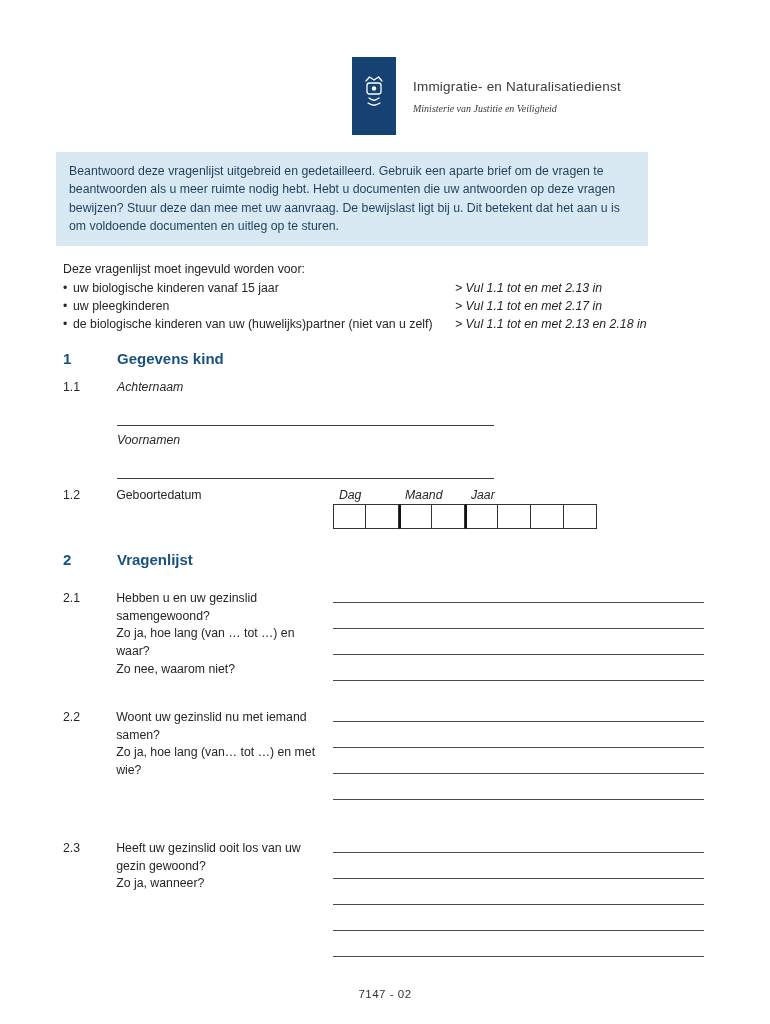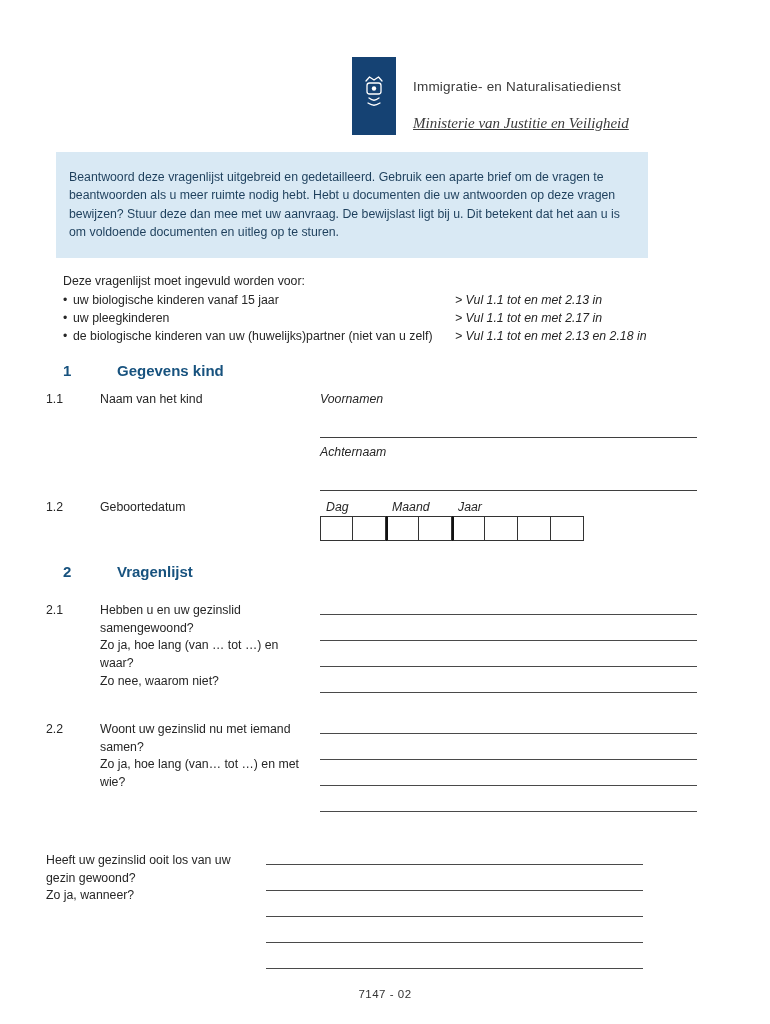--- a/index.html
+++ b/index.html
@@ -15,39 +15,39 @@
   .page{
     width:704px;height:1024px;background:#fff;position:relative;overflow:hidden;
     font-family:"Liberation Sans", sans-serif;color:var(--body-text);
   }
   
   .masthead{margin:57px 0 0 352px;height:78px;display:flex;align-items:flex-start;}
   .logo-block{width:44px;height:78px;background:var(--brand-blue);display:flex;justify-content:center;}
   .logo-block svg{margin-top:16px;}
   .logo-text{margin-left:17px;margin-top:22px;}
   .org-name{font-size:13.5px;color:#3a3a3a;letter-spacing:.2px;}
-  .org-sub{font-family:"Liberation Serif", serif;font-style:italic;font-size:15px;color:#3a3a3a;margin-top:21px;text-decoration:underline;}
+  .org-sub{font-family:"Liberation Serif", serif;font-style:italic;font-size:10px;color:#3a3a3a;margin-top:9px;}
   
   h1.page-title{margin:26px 0 0 63px;font-size:18px;line-height:21px;font-weight:bold;color:var(--heading-blue);letter-spacing:.2px;}
   
-  .intro-box{margin:17px 56px 0 56px;background:var(--info-bg);padding:16px 13px;}
+  .intro-box{margin:17px 56px 0 56px;background:var(--info-bg);padding:10px 13px;}
   .intro-box p{font-size:12.3px;line-height:1.5;color:var(--info-text);}
   
   .who{margin:16px 56px 0 63px;font-size:12.3px;}
   .who-heading{margin-bottom:4px;}
   .who-row{display:flex;line-height:16px;margin-top:2px;}
   .who-bullet{width:10px;}
   .who-label{width:382px;white-space:nowrap;}
   .who-note{font-style:italic;}
   
   .section-header{display:flex;margin:22px 0 0 63px;color:var(--heading-blue);font-weight:bold;font-size:15px;line-height:17px;}
   .section-header .sec-num{width:54px;}
   .sec-1{margin-top:18px;}
   
-  .q-row{display:flex;margin-left:46px;font-size:12.3px;line-height:1.45;}
+  .q-row{display:flex;margin-left:63px;font-size:12.3px;line-height:1.45;}
   .q-num{width:54px;}
   .q-text{width:220px;padding-right:10px;white-space:pre-line;}
   .q-answer{width:377px;}
   .q-11{margin-top:12px;}
   .q-12{margin-top:8px;}
   .q-21{margin-top:22px;}
   .q-22{margin-top:28px;}
   .q-23{margin-top:40px;}
   
   .field{height:47px;border-bottom:1px solid #3f3f3f;}
@@ -115,27 +115,26 @@
     </div>
   </div>
 
   <div class="section-header sec-1">
     <span class="sec-num">1</span>
     <span class="sec-title">Gegevens kind</span>
   </div>
 
   <div class="q-row q-11">
     <div class="q-num">1.1</div>
-    <div class="q-text">Naam van het kind</div>
-    <div class="q-answer">
+    <div class="q-answer">
+      <div class="field">
+        <div class="field-label">Achternaam</div>
+      </div>
       <div class="field">
         <div class="field-label">Voornamen</div>
-      </div>
-      <div class="field">
-        <div class="field-label">Achternaam</div>
       </div>
     </div>
   </div>
 
   <div class="q-row q-12">
     <div class="q-num">1.2</div>
     <div class="q-text">Geboortedatum</div>
     <div class="q-answer">
       <div class="date-groups">
         <div class="date-group">
@@ -189,20 +188,21 @@
 Zo ja, hoe lang (van… tot …) en met wie?</div>
     <div class="q-answer">
         <div class="answer-line"></div>
         <div class="answer-line"></div>
         <div class="answer-line"></div>
         <div class="answer-line"></div>
       </div>
   </div>
 
   <div class="q-row q-23">
+    <div class="q-num">2.3</div>
     <div class="q-text">Heeft uw gezinslid ooit los van uw gezin gewoond?
 Zo ja, wanneer?</div>
     <div class="q-answer">
         <div class="answer-line"></div>
         <div class="answer-line"></div>
         <div class="answer-line"></div>
         <div class="answer-line"></div>
         <div class="answer-line"></div>
       </div>
   </div>

